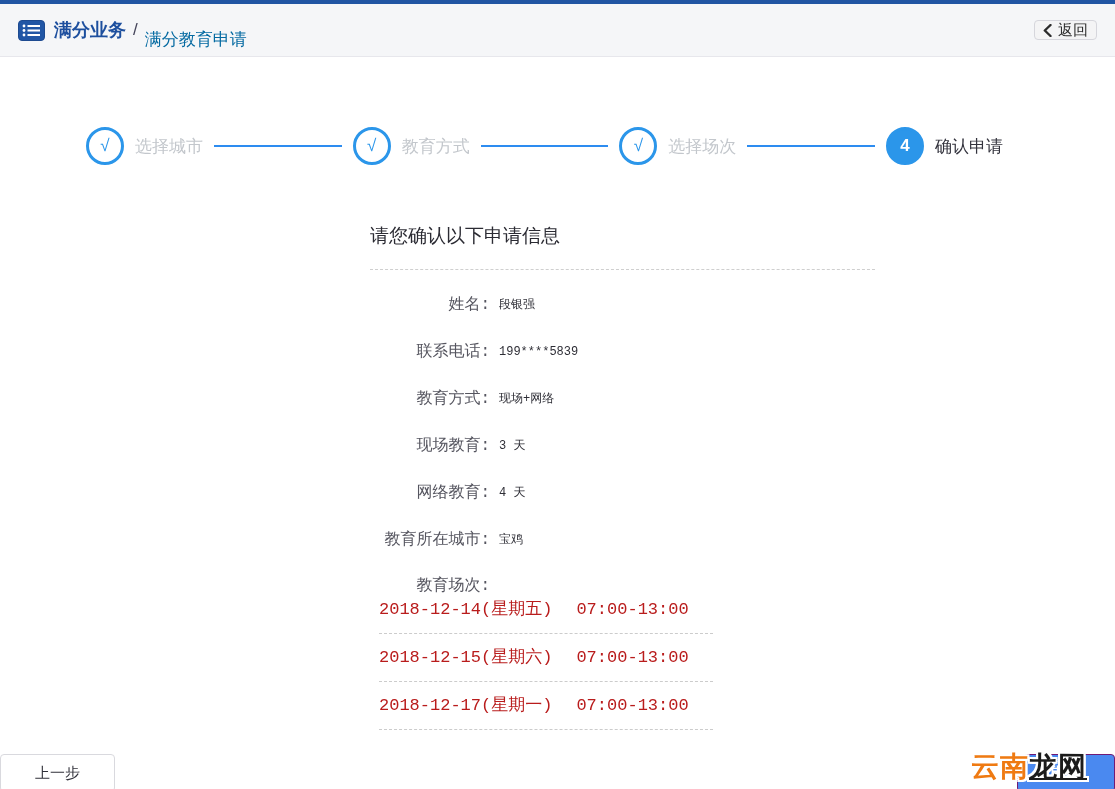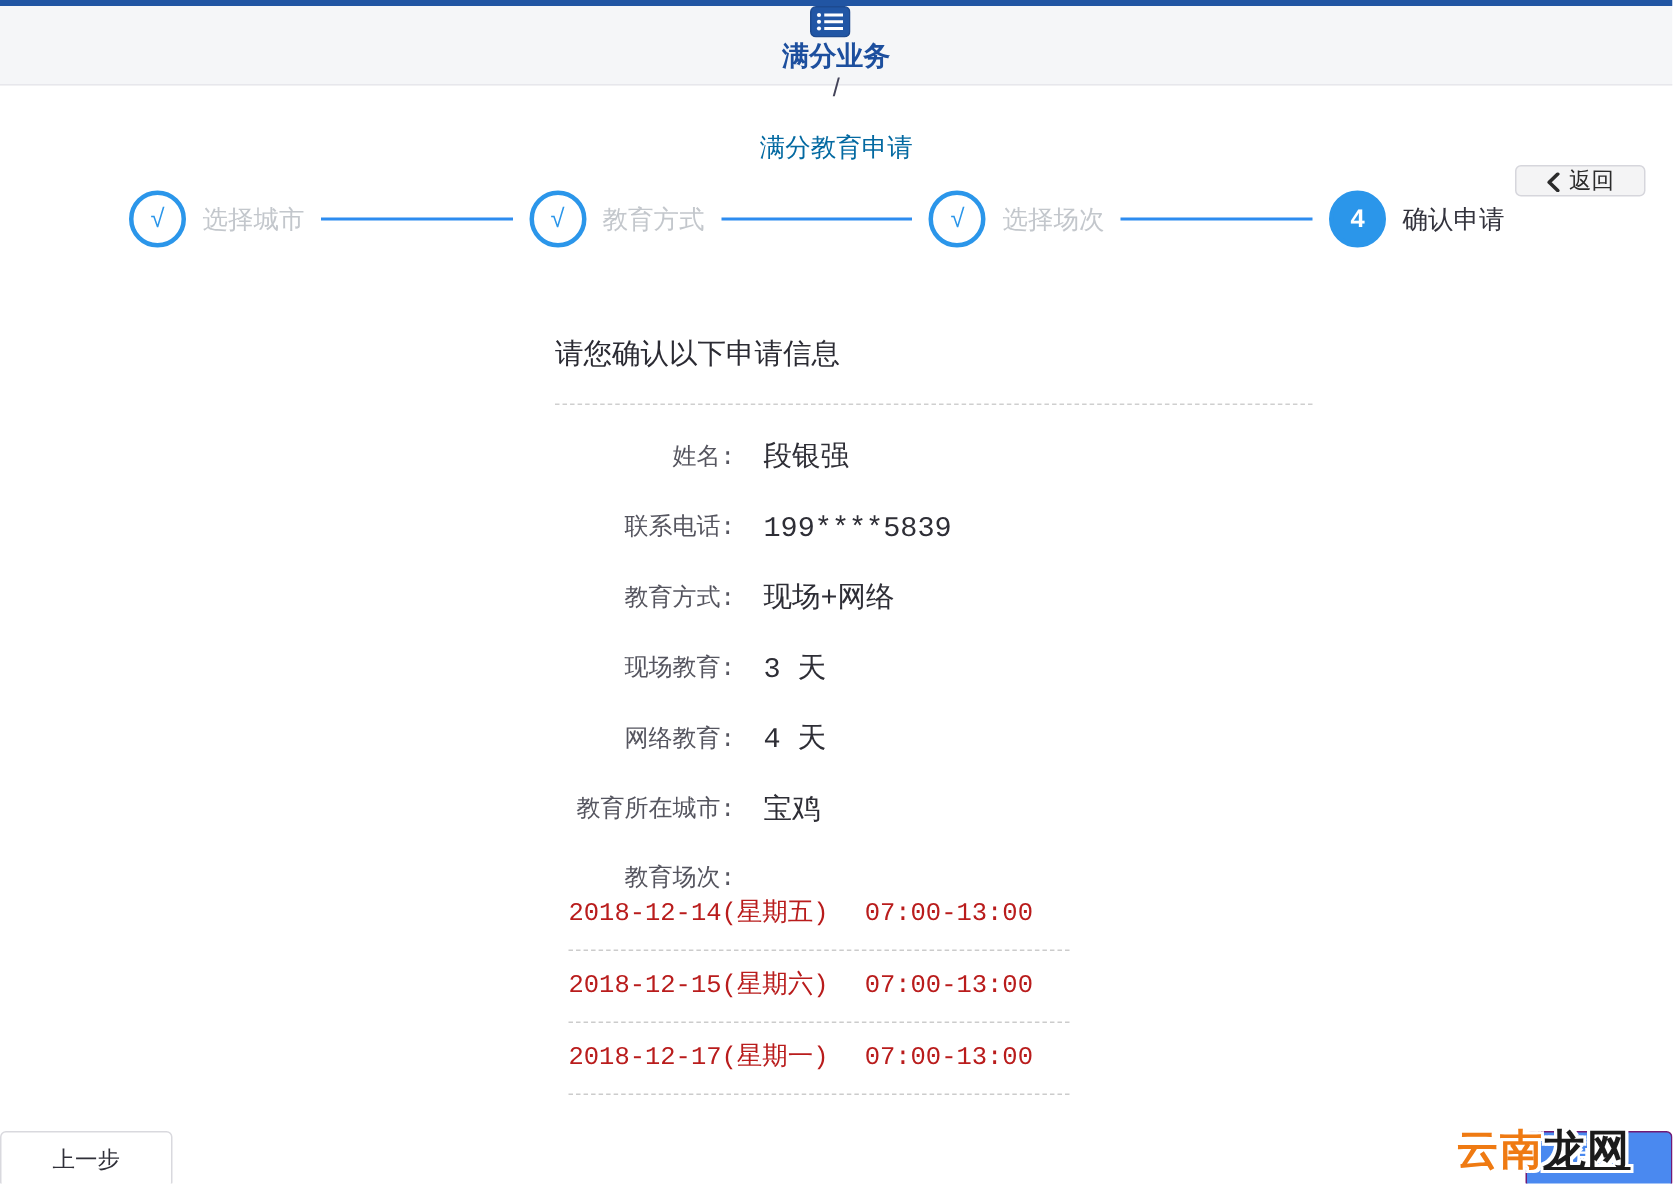--- a/index.html
+++ b/index.html
@@ -4,29 +4,29 @@
 <style>
   * { margin:0; padding:0; box-sizing:border-box; }
   html,body { width:1115px; height:789px; }
   body {
     font-family:"Liberation Sans","DejaVu Sans",sans-serif;
     background:#ffffff; color:#333; position:relative; overflow:hidden;
   }
   .topline { height:4px; background:#2155a3; }
   .header {
     height:53px; background:#f5f6f8; border-bottom:1px solid #e7e7ec;
-    display:flex; align-items:center; padding:0 18px;flex-direction:column;
+    display:flex; align-items:center; padding:0 18px;
   }
   .hicon { display:inline-flex; margin-right:9px; }
   .crumb-primary { font-size:18px; font-weight:bold; color:#1d4f9e; }
   .crumb-sep { font-size:17px; color:#44445a; margin:0 7px; }
   .crumb-secondary { font-size:17px; color:#0369a1;margin-top:18px; }
   .back-btn {
     margin-left:auto; display:inline-flex; align-items:center; gap:6px;
-    height:32px; padding:0 20px; background:#f4f4f5; border:1px solid #d6d6dc;
+    height:20px; padding:0 8px; background:#f4f4f5; border:1px solid #d6d6dc;
     border-radius:4px; font-size:15px; color:#2b2b2b; cursor:pointer;
     font-family:inherit;
   }
   .back-chevron { display:inline-flex; margin-top:1px; }
 
   
   .stepper {
     display:flex; align-items:center;
     margin:70px 112px 0 86px;
   }
@@ -55,21 +55,21 @@
     font-size:19px; font-weight:normal; color:#2b2b33;
     padding-bottom:20px; border-bottom:1px dashed #cfcfcf;
   }
   .rows { margin-top:11px; }
   .row { display:flex; align-items:center; height:47px;font-family:Liberation Mono, monospace; }
   .row.sessions-row { align-items:flex-start; height:auto; margin-top:11px;flex-direction:column; }
   .flabel {
     width:120px; flex-shrink:0; text-align:right;
     font-size:16px; color:#55555f; line-height:24px;
   }
-  .fvalue { margin-left:19px; font-size:19px; color:#2e2e36; line-height:24px; }
+  .fvalue { margin-left:9px; font-size:12px; color:#2e2e36; line-height:24px; }
   .sessions { margin-left:9px; }
   .session {
     display:flex; width:334px; padding:12px 0 11px;
     border-bottom:1px dashed #cccccc;
     font-size:17px; color:#b91c1c; line-height:24px;
   }
   .session:first-child { padding-top:0; }
   .stime { margin-left:24px; }
 
   

